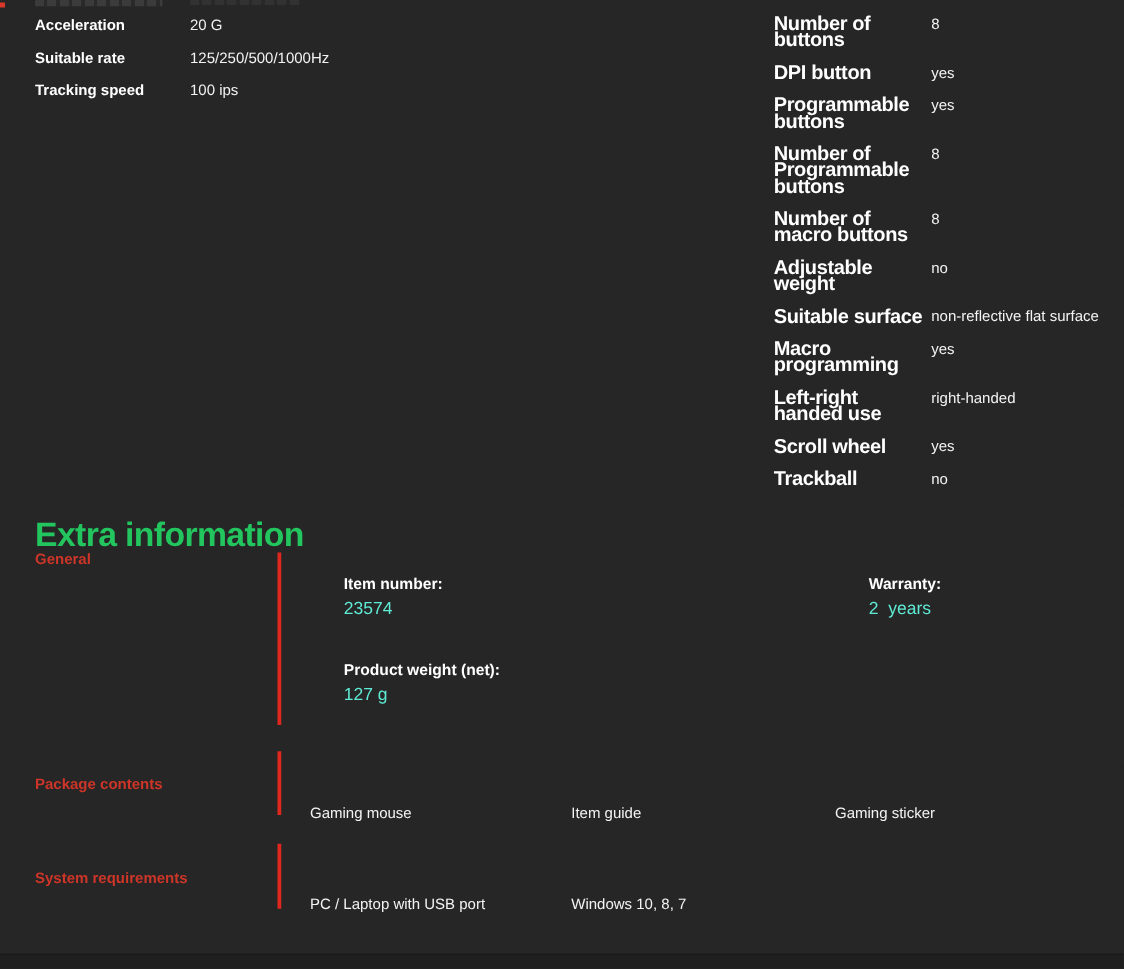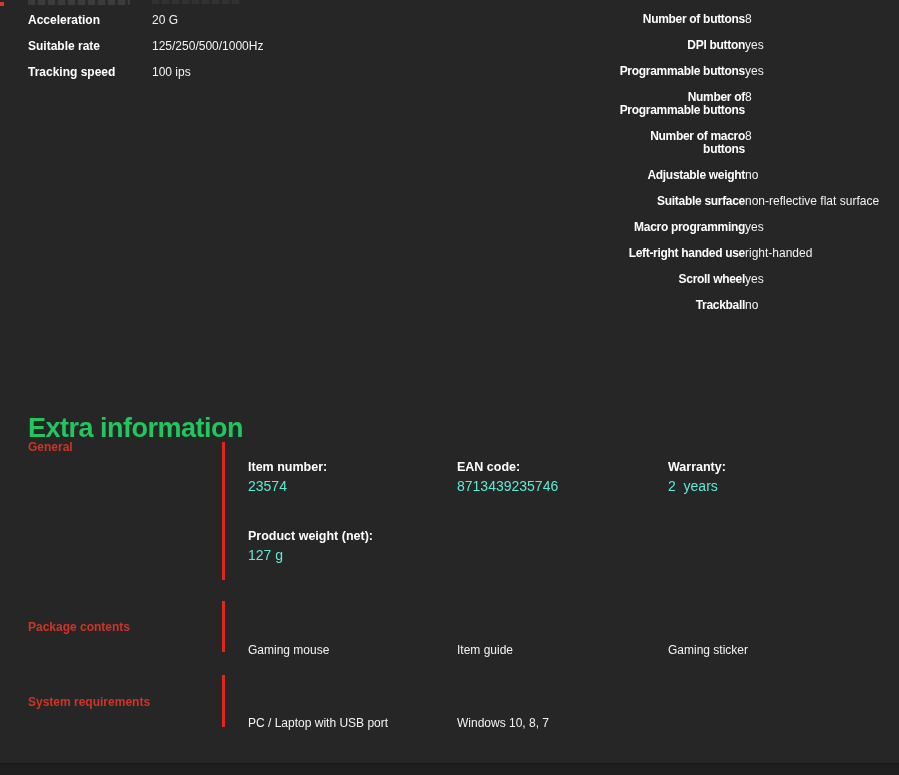--- a/index.html
+++ b/index.html
@@ -14,21 +14,21 @@
   }
   
   .specs{position:absolute;}
   .specs-left{left:28px;top:14px;width:400px;}
   .specs-right{left:619px;top:13px;width:272px;}
   .spec-row{display:flex;align-items:flex-start;margin-bottom:13px;}
   .spec-row .lbl{
     font-weight:bold;font-size:12px;line-height:13px;color:#ffffff;flex:none;
   }
   .specs-left .lbl{width:124px;}
-  .specs-right .lbl{width:126px;font-size:12px;letter-spacing:-0.3px;text-align:right;}
+  .specs-right .lbl{width:126px;font-size:16px;letter-spacing:-0.3px;}
   .spec-row .val{
     font-size:12px;line-height:13px;color:#f3f3f3;white-space:pre-wrap;
   }
   
   .cutoff{
     position:absolute;height:5px;border-radius:1px;
     background:repeating-linear-gradient(90deg,#3b3b3b 0 7px,#2a2a2a 7px 10px);
   }
   .cutoff-a{left:28px;top:0;width:102px;}
   .cutoff-b{left:152px;top:0;width:88px;opacity:.55;height:4px;}
@@ -43,21 +43,21 @@
   .vline-general{top:442px;height:138px;}
   .vline-package{top:601px;height:51px;}
   .vline-system{top:675px;height:52px;}
   .sec-label{
     position:absolute;left:28px;width:185px;
     font-size:12px;line-height:13px;font-weight:bold;color:#cd3528;
   }
   .sec-label-general{top:441px;}
   .sec-label-package{top:621px;}
   .sec-label-system{top:688px;margin-top:8px;}
-  .field{position:absolute;width:200px;}
+  .field{position:absolute;width:200px;margin-left:27px;}
   .field .flabel{font-size:12.5px;line-height:13px;font-weight:bold;color:#ffffff;}
   .field .fvalue{font-size:14px;line-height:13px;color:#5eead4;margin-top:6px;white-space:pre-wrap;}
   .col1{left:248px;} .col2{left:457px;} .col3{left:668px;}
   .frow1{top:461px;} .frow2{top:530px;}
   .item-text{position:absolute;font-size:12px;line-height:13px;color:#f3f3f3;width:200px;margin-top:23px;}
   .prow{top:621px;} .srow{top:694px;}
   
   .footer-strip{
     position:absolute;left:0;bottom:0;width:899px;height:11px;
     background:#1f1f1f;border-top:1px solid #191919;
@@ -136,24 +136,20 @@
 
   <h2 class="extra-title">Extra information</h2>
 
   <div class="vline vline-general"></div>
   <div class="sec-label sec-label-general">General</div>
 
   <div class="field col1 frow1">
     <div class="flabel">Item number:</div>
     <div class="fvalue">23574</div>
   </div>
-  <div class="field col2 frow1">
-    <div class="flabel">EAN code:</div>
-    <div class="fvalue">8713439235746</div>
-  </div>
   <div class="field col3 frow1">
     <div class="flabel">Warranty:</div>
     <div class="fvalue">2  years</div>
   </div>
   <div class="field col1 frow2">
     <div class="flabel">Product weight (net):</div>
     <div class="fvalue">127 g</div>
   </div>
 
   <div class="vline vline-package"></div>

